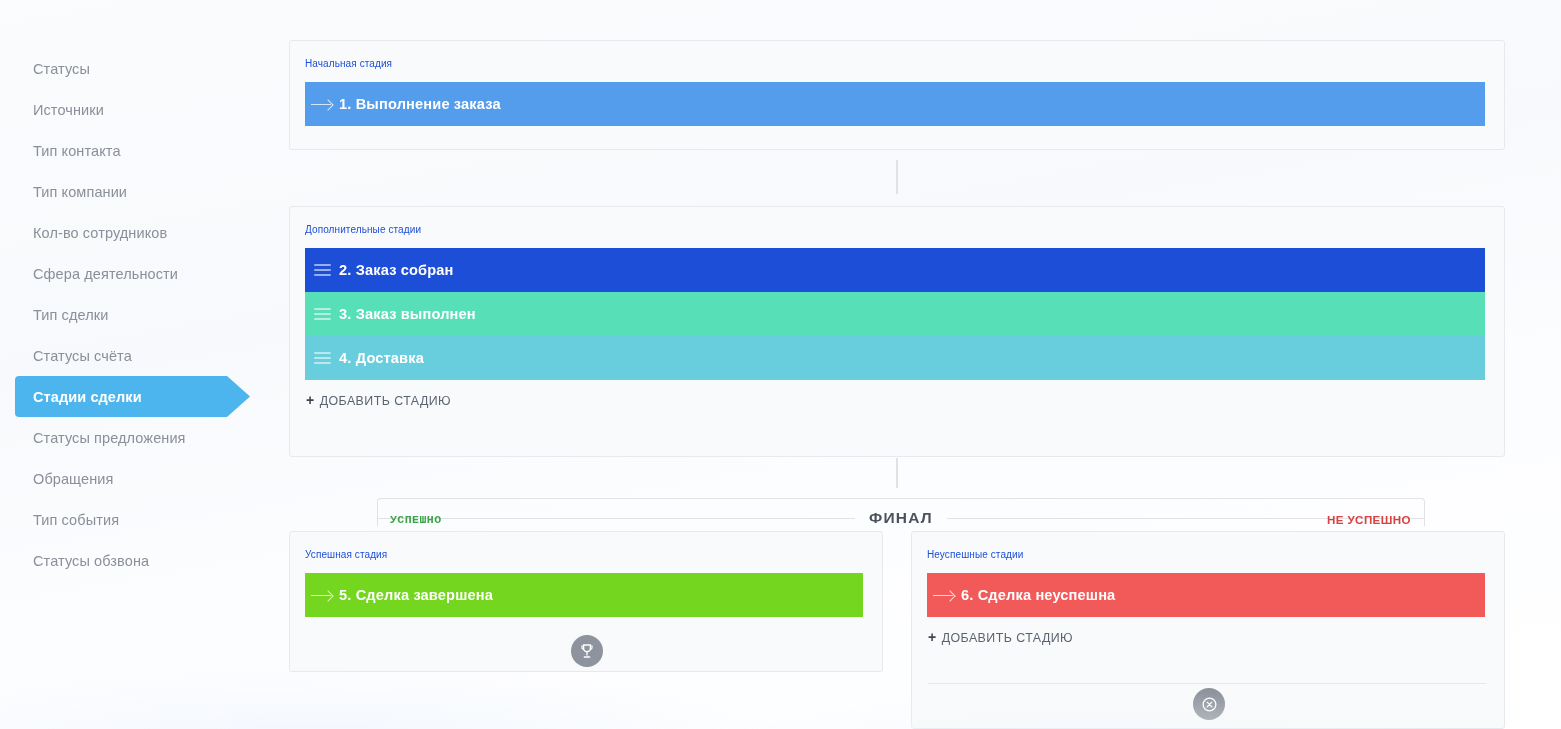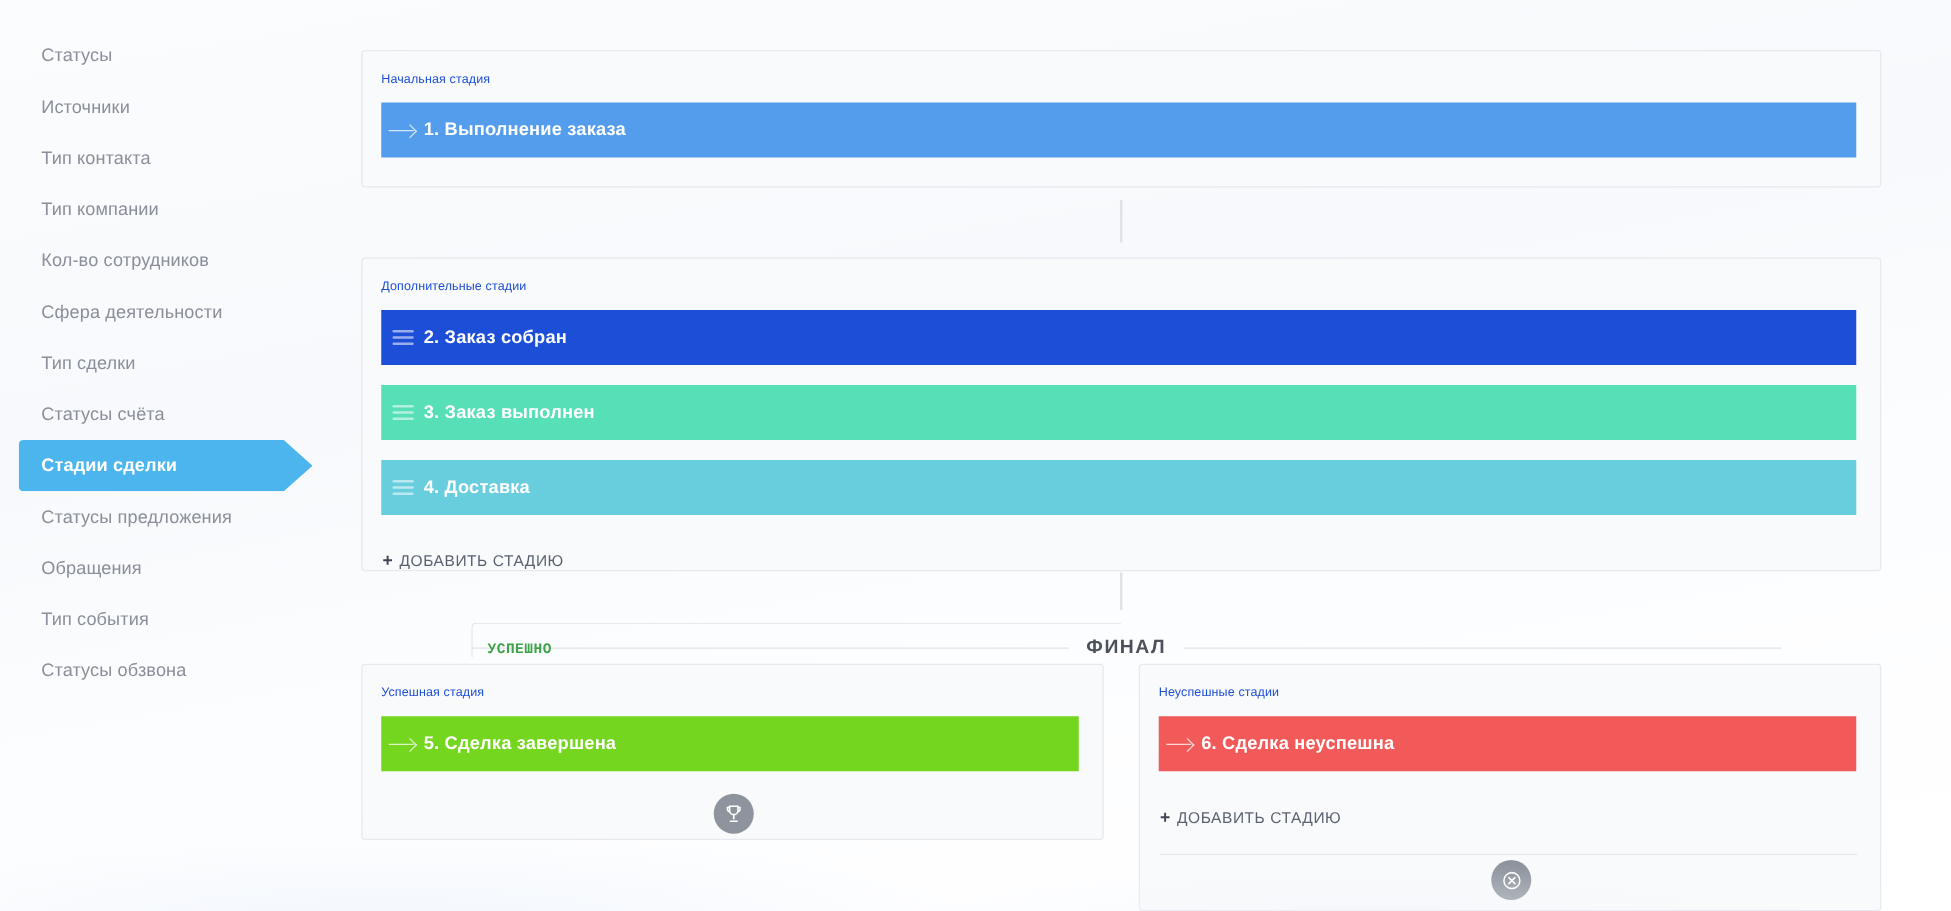--- a/index.html
+++ b/index.html
@@ -22,21 +22,21 @@
     width: 1561px; height: 200px;
     background: radial-gradient(ellipse 700px 120px at 20% 110%, rgba(240,245,252,.9), rgba(255,255,255,0) 70%),
                 radial-gradient(ellipse 600px 100px at 70% 115%, rgba(243,247,253,.85), rgba(255,255,255,0) 70%);
     pointer-events: none;
   }
 
   
   .sidebar {
     position: absolute; left: 0; top: 0;
     width: 288px; height: 729px;
-    padding-top: 24px;
+    padding-top: 48px;
     z-index: 5;
   }
   .nav-item {
     position: relative;
     height: 41px;
     display: flex; align-items: center;
     padding-left: 33px;
     font-size: 14.5px;
     color: #8a8f99;
     letter-spacing: .1px;
@@ -74,21 +74,21 @@
     color: #1d4ed8;
     padding: 17px 0 0 15px;
     letter-spacing: .1px;
   }
 
   .stage-list { padding: 13px 15px 0 15px; }
 
   .stage {
     height: 44px;
     display: flex; align-items: center;
-    margin-bottom: 16px;
+    margin-bottom: 0;
     color: #4a4f58;
     font-weight: bold;
     font-size: 14.6px;
     cursor: pointer;
     position: relative;
   }
   .stage .glyph {
     width: 34px;
     display: flex; align-items: center; justify-content: center;
     flex: 0 0 34px;
@@ -310,20 +310,23 @@
 
     <div class="final-wrap">
       <span class="final-line"></span>
       <span class="final-label">ФИНАЛ</span>
       <span class="final-line"></span>
     </div>
 
     <div class="outcome-box left" style="left:88px; top:498px; width:520px; height:28px;">
       <span class="outcome-label" style="left:12px; color:#3fa34a;font-family:Liberation Mono, monospace;">УСПЕШНО</span>
     </div>
+    <div class="outcome-box right" style="left:608px; top:498px; width:528px; height:28px;">
+      <span class="outcome-label" style="right:13px; color:#d9413f;">НЕ УСПЕШНО</span>
+    </div>
 
     <section class="card" style="left:0; top:531px; width:594px; height:141px;">
       <div class="card-title">Успешная стадия</div>
       <div class="stage-list">
         <div class="stage white-text" style="background:#74d61e; width:558px;">
           <span class="glyph">
             <span class="arrow-glyph"></span>
           </span>
           <span class="stage-name">5. Сделка завершена</span>
         </div>

